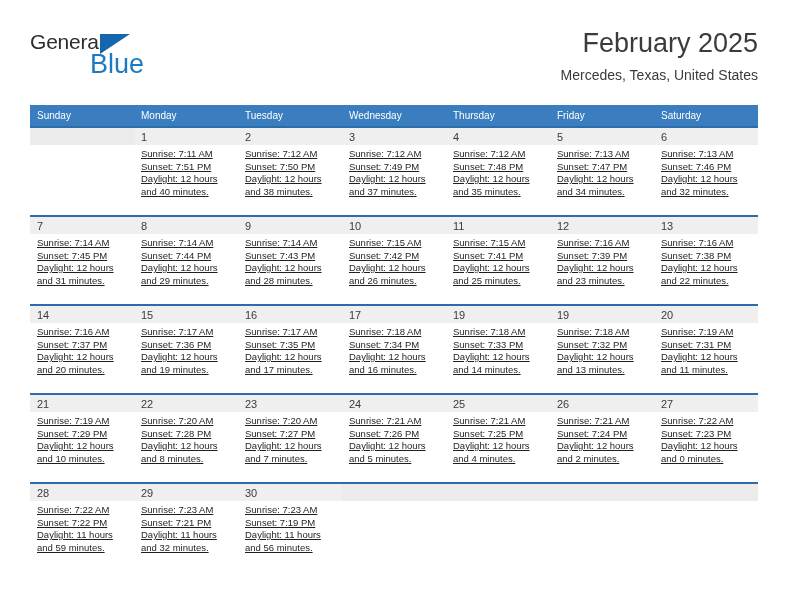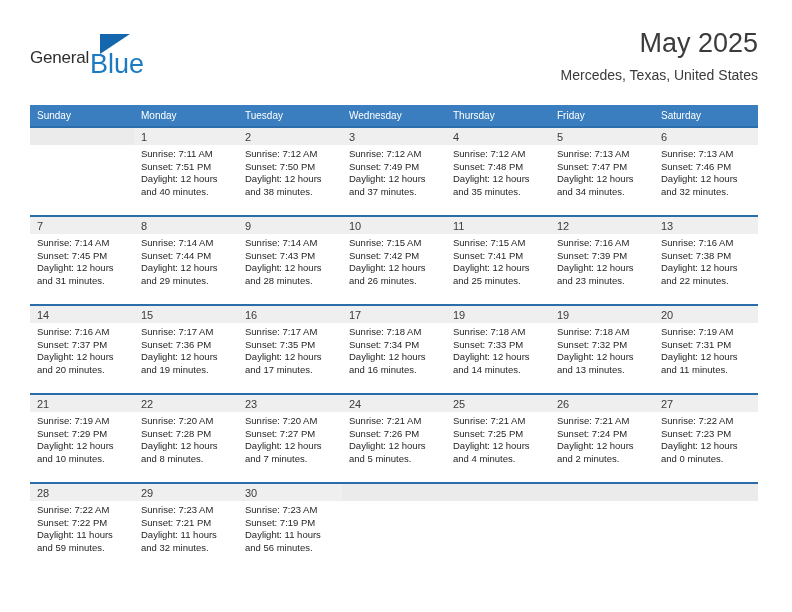--- a/index.html
+++ b/index.html
@@ -23,22 +23,22 @@
     left: 30px; top: 26px;
     width: 728px; height: 72px;
   }
   .logo {
     position: absolute;
     left: 0; top: 4px;
     width: 120px; height: 52px;
   }
   .logo-general {
     position: absolute;
-    left: 0; top: 16px;
-    font-size: 17px;
+    left: 0; top: 0;
+    font-size: 21px;
     color: #2e2e2e;
     letter-spacing: -0.2px;
     line-height: 24px;
     white-space: nowrap;
   }
   .logo-tri {
     position: absolute;
     left: 70px; top: 4px;
     width: 0; height: 0;
     border-left: 30px solid #1467ad;
@@ -112,38 +112,39 @@
     font-size: 11px;
     color: #3b3b3b;
     line-height: 16px;
   }
   .cell.empty .daynum-strip { background: #ebebeb; }
   .lines {
     padding: 3px 6px 0 7px;
     font-size: 9.5px;
     color: #1f1f1f;
     line-height: 12.6px;
+    text-decoration: underline;
   }
   .lines div { white-space: nowrap; }
 </style>
 </head>
 <body>
 
 <div class="page">
 
   <div class="head">
 
     <div class="logo">
       <span class="logo-general">General</span>
       <span class="logo-tri"></span>
       <span class="logo-blue">Blue</span>
     </div>
 
     <div class="titles">
-      <div class="month-title">May 2025</div>
+      <div class="month-title">February 2025</div>
       <div class="location">Mercedes, Texas, United States</div>
     </div>
 
   </div>
 
   <table class="cal">
     <thead>
       <tr>
         <th>Sunday</th>
         <th>Monday</th>

